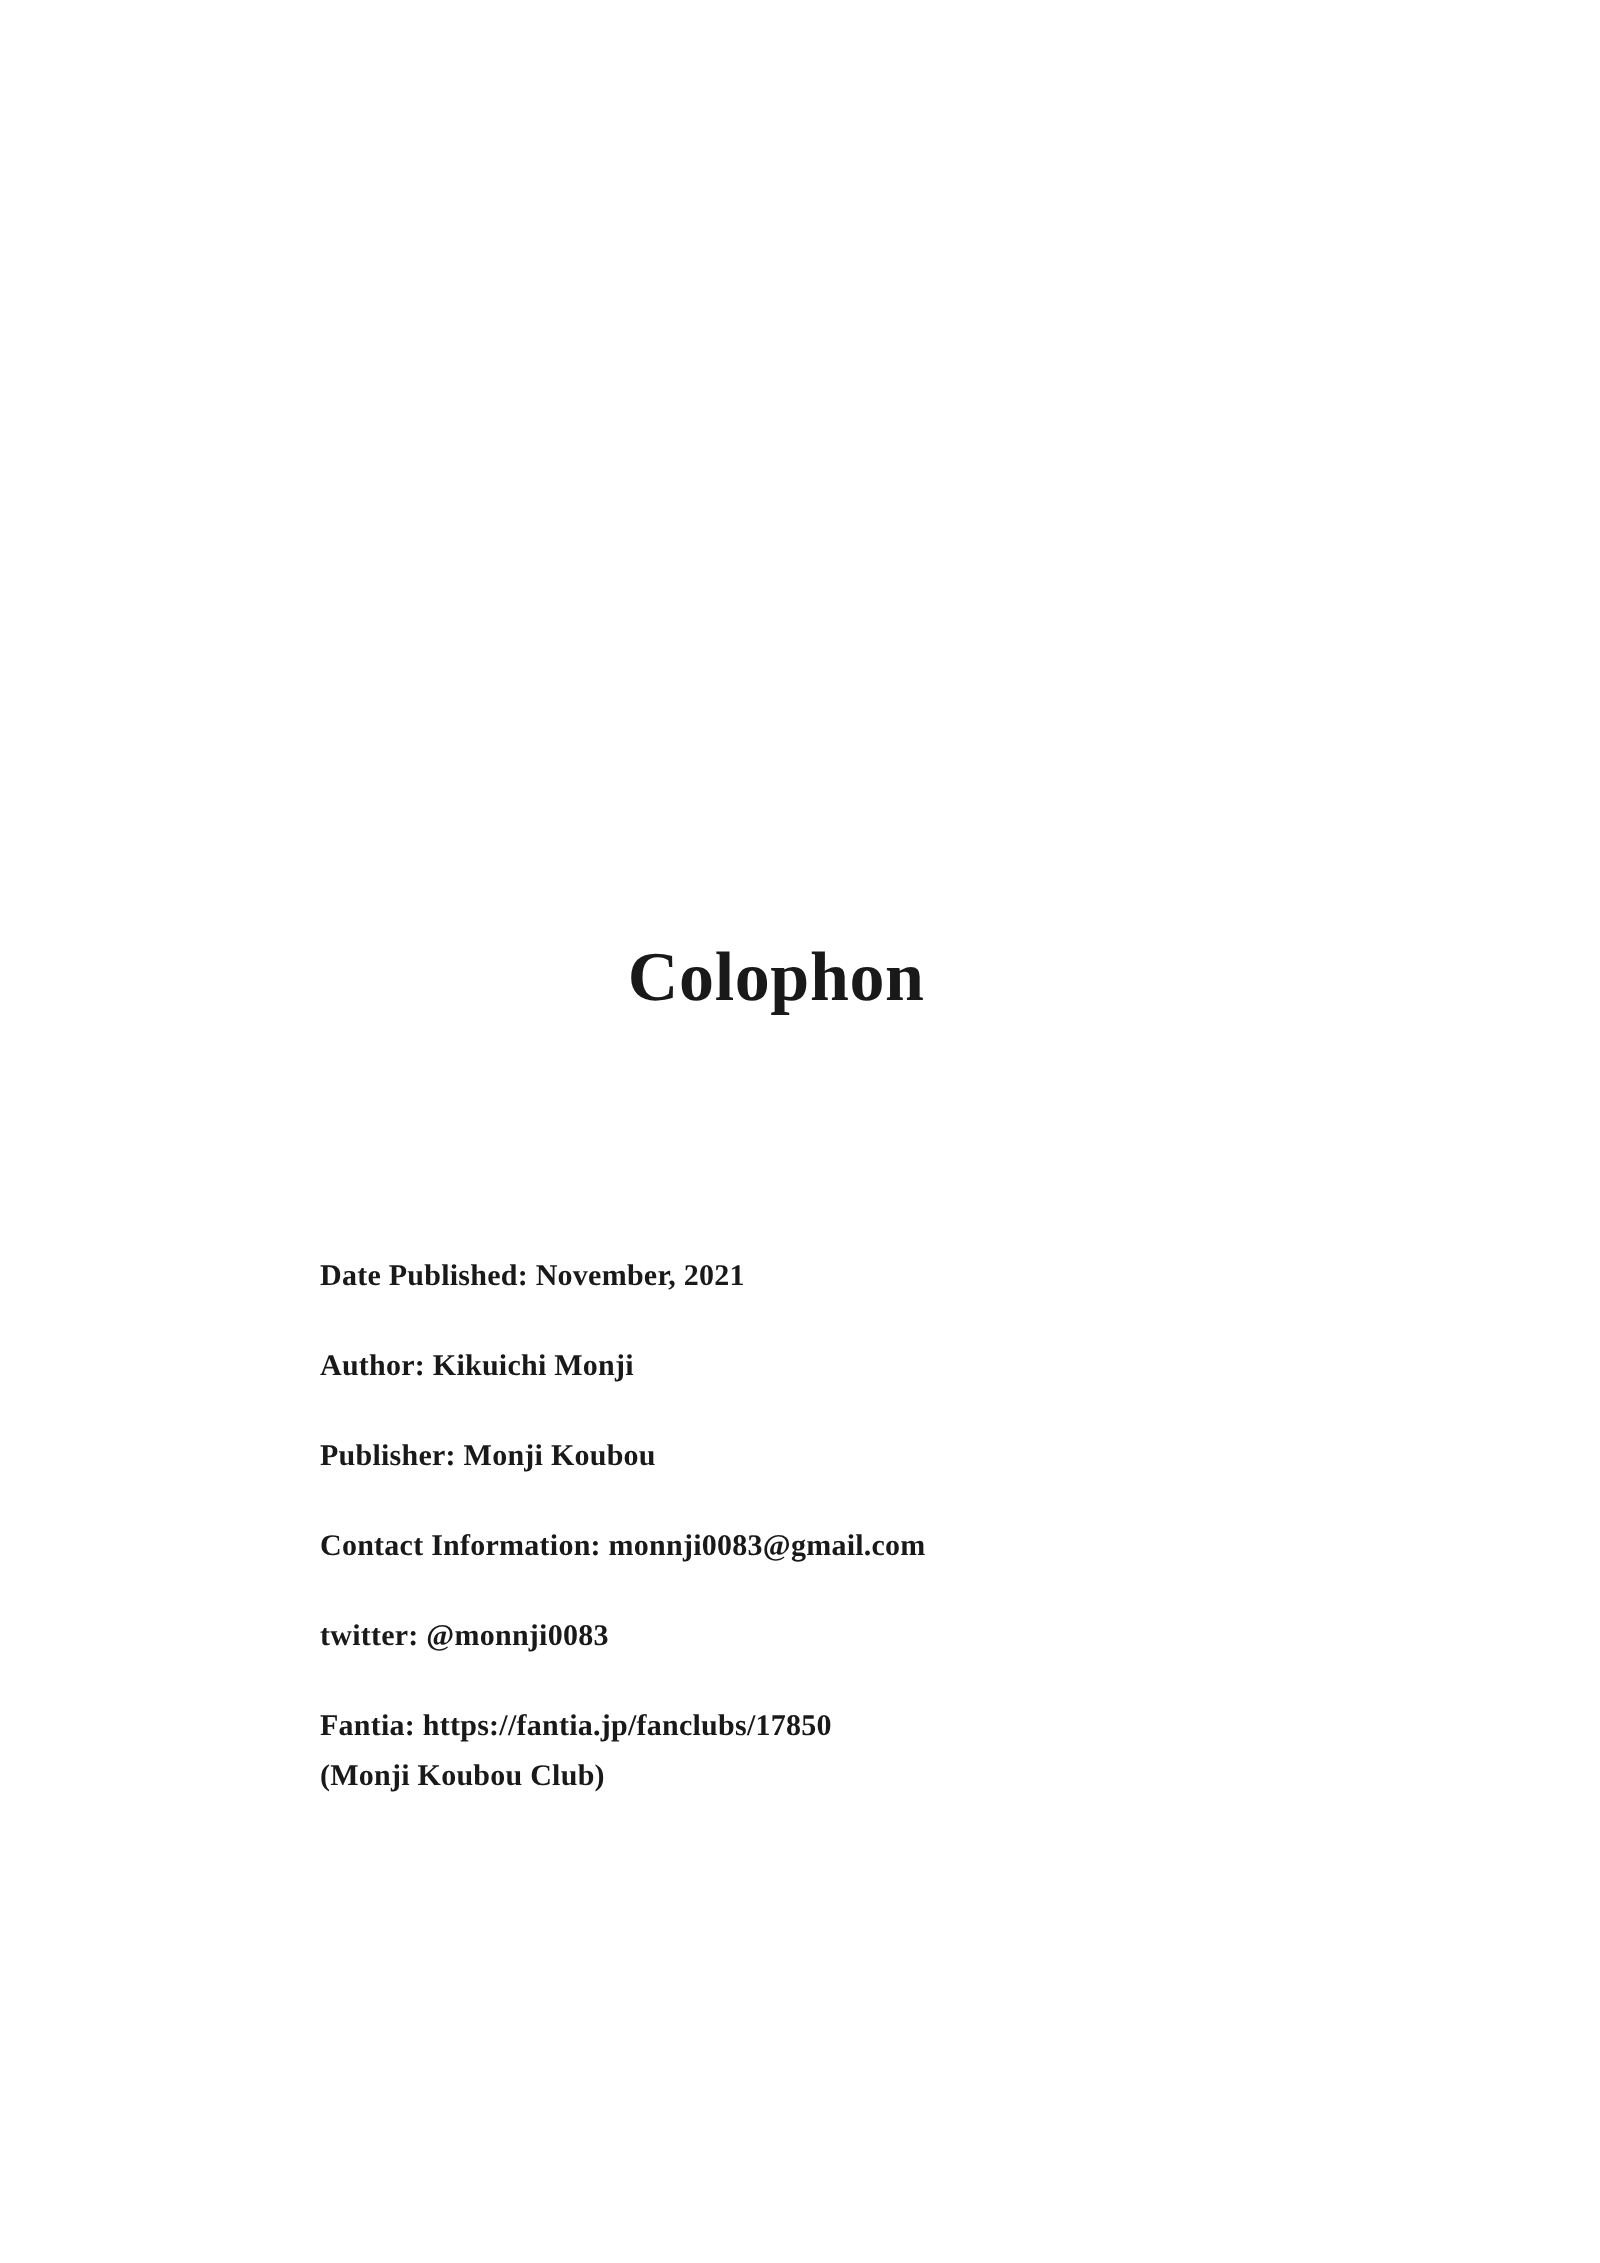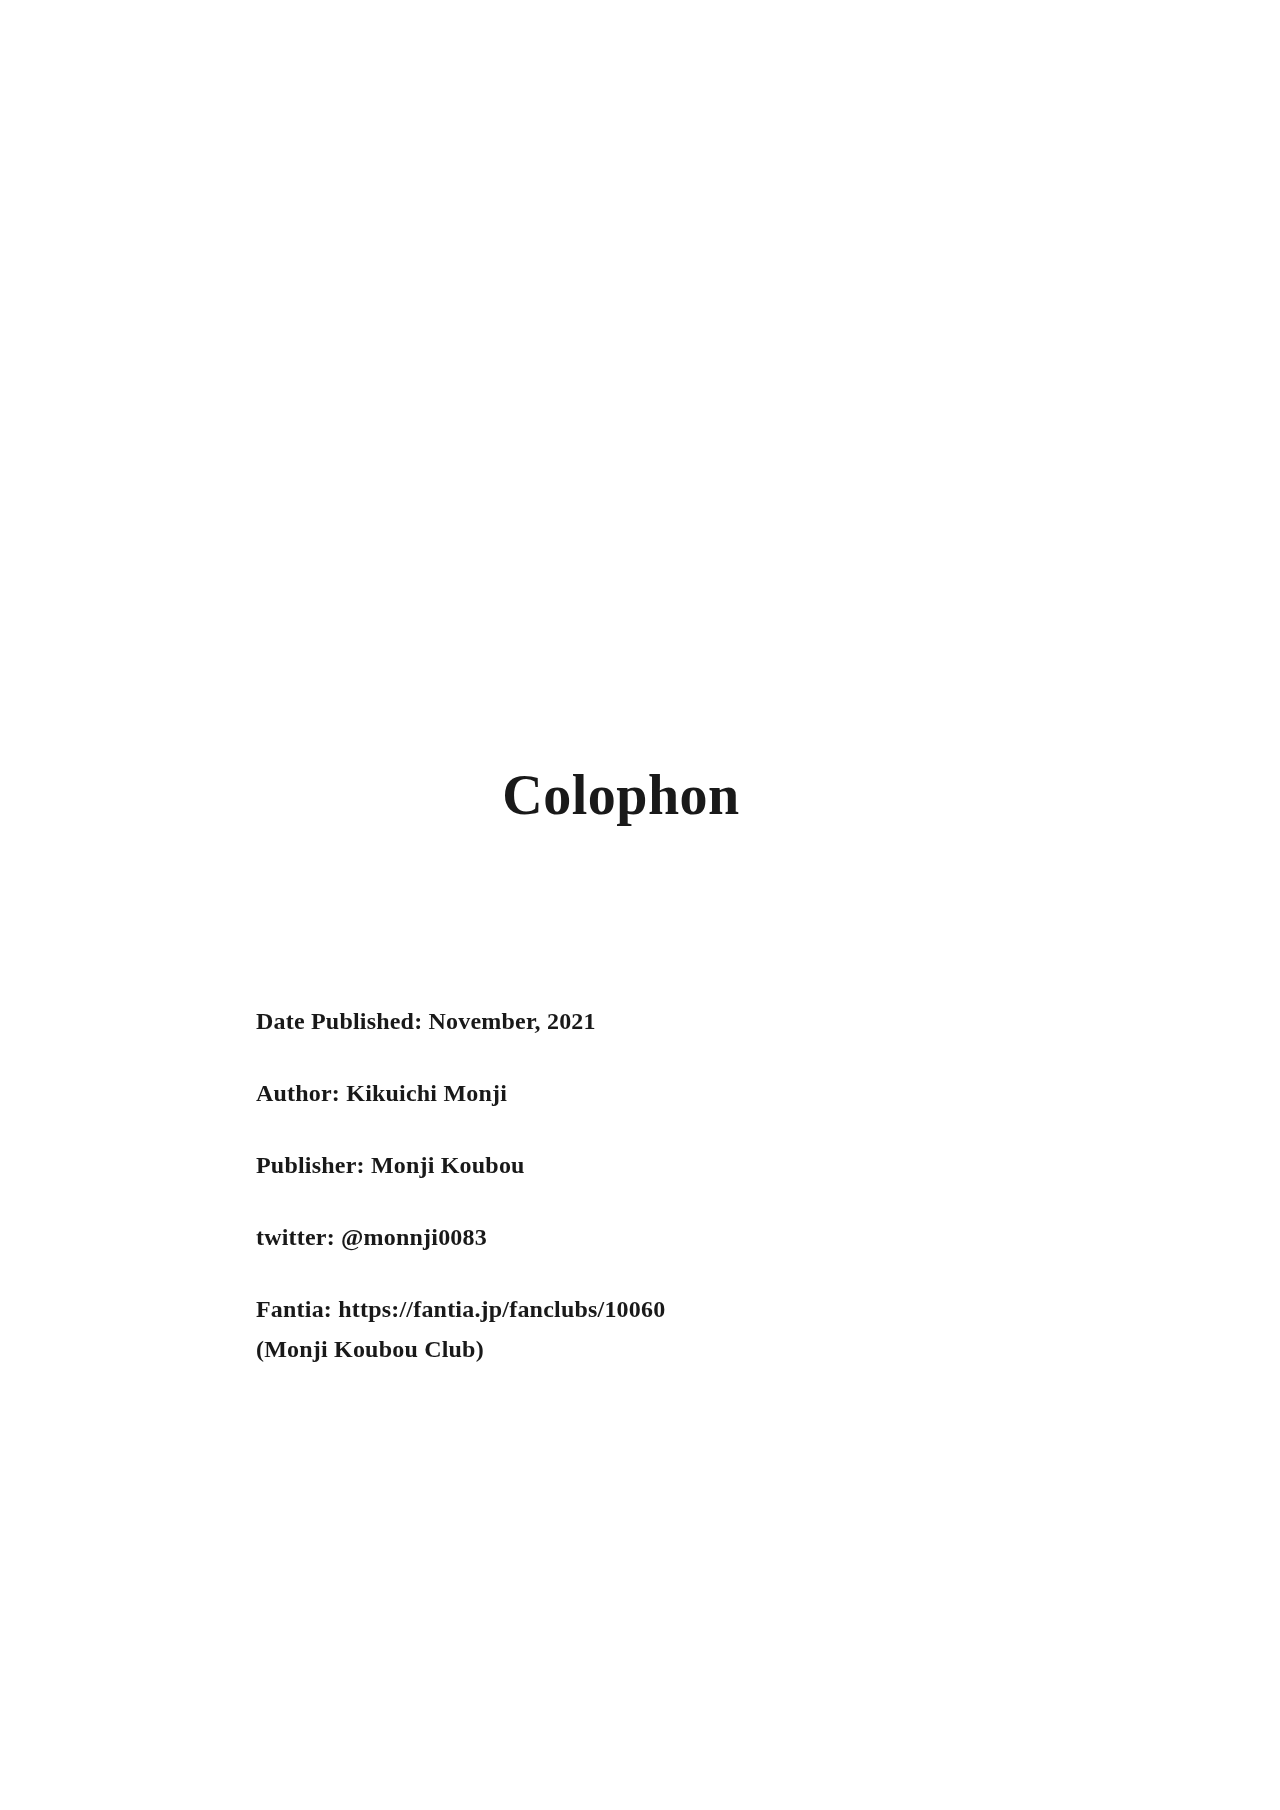--- a/index.html
+++ b/index.html
@@ -14,21 +14,21 @@
     background: #ffffff;
     overflow: hidden;
     font-family: "Liberation Serif", "DejaVu Serif", serif;
     color: #191919;
   }
   .title {
     position: absolute;
     top: 750px;
     left: 0;
     right: 38px;  
-    margin: 13px;
+    margin: 0;
     text-align: center;
     font-size: 56px;
     font-weight: 700;
     letter-spacing: 0.5px;
   }
   .entries {
     position: absolute;
     left: 256px;
     top: 1001px;
     width: 840px;
@@ -56,25 +56,28 @@
     </p>
 
     <p>
       <span>Author: Kikuichi Monji</span>
     </p>
 
     <p>
       <span>Publisher: Monji Koubou</span>
     </p>
 
+    <p>
+      <span>Contact Information: monnji0083@gmail.com</span>
+    </p>
 
     <p>
       <span>twitter: @monnji0083</span>
     </p>
 
     <p>
-      <span>Fantia: https://fantia.jp/fanclubs/10060</span><br>
+      <span>Fantia: https://fantia.jp/fanclubs/17850</span><br>
       <span>(Monji Koubou Club)</span>
     </p>
 
 
   </div>
 </div>
 
 </body></html>

